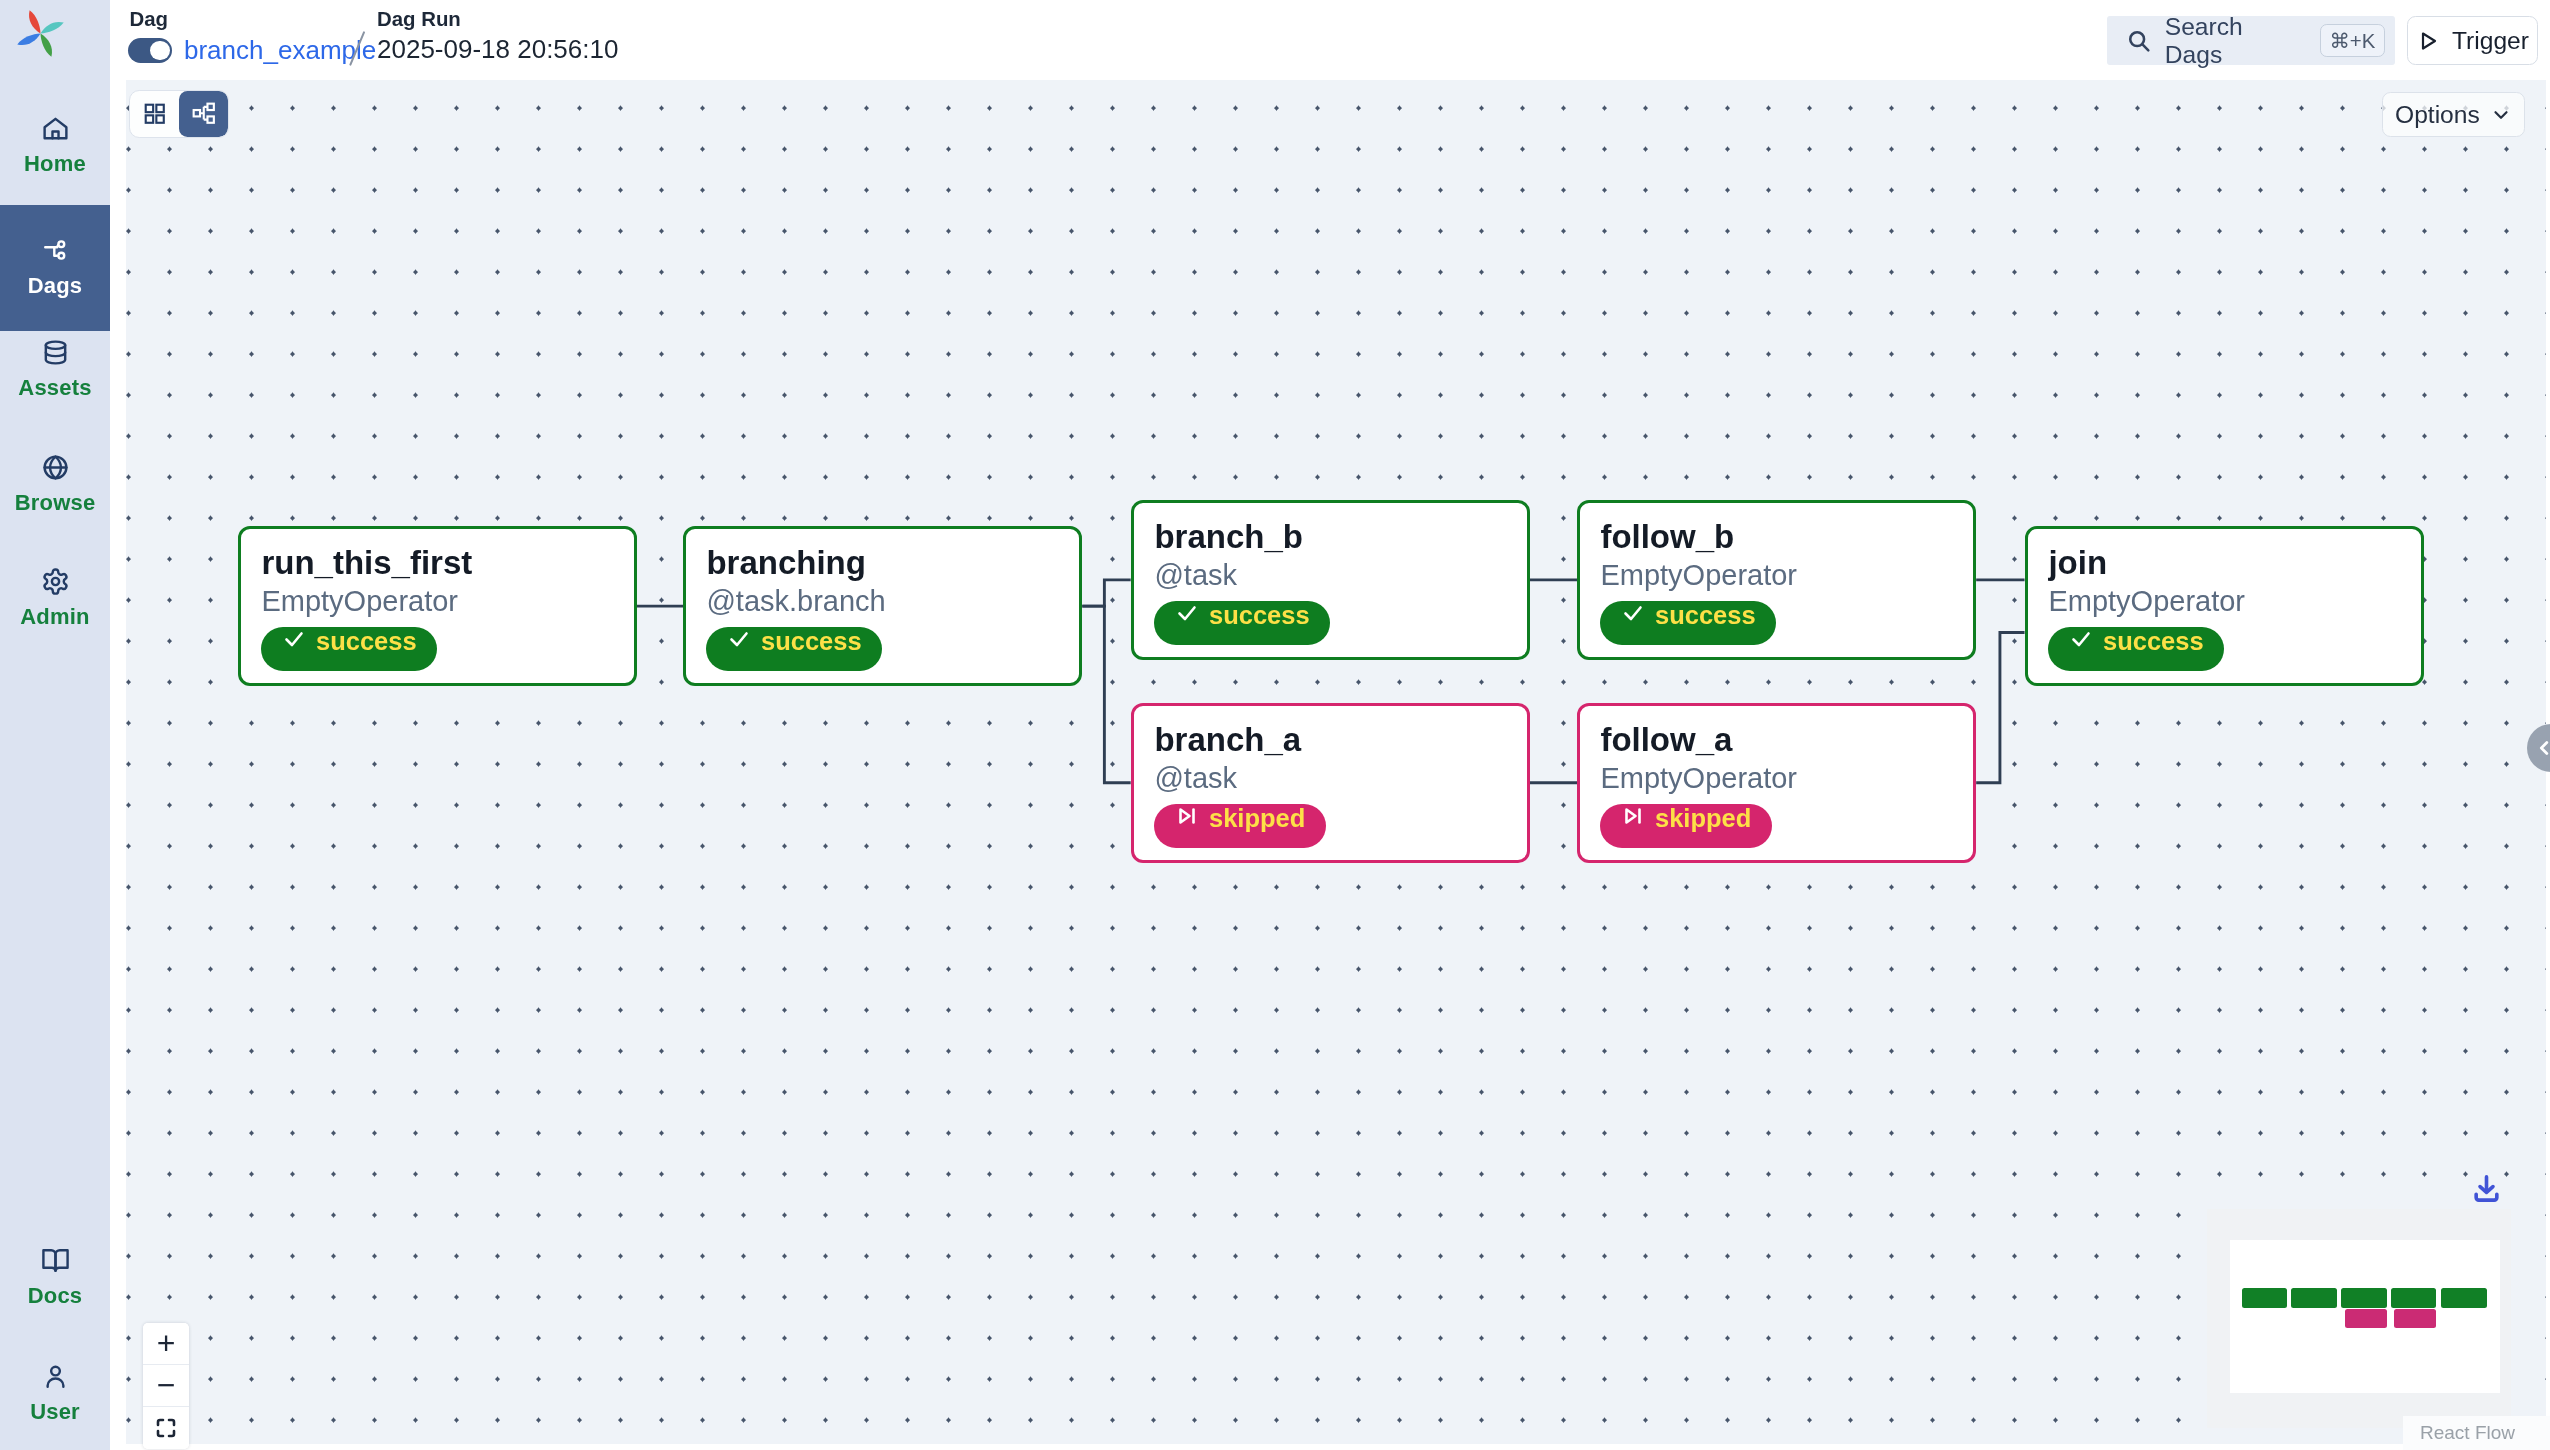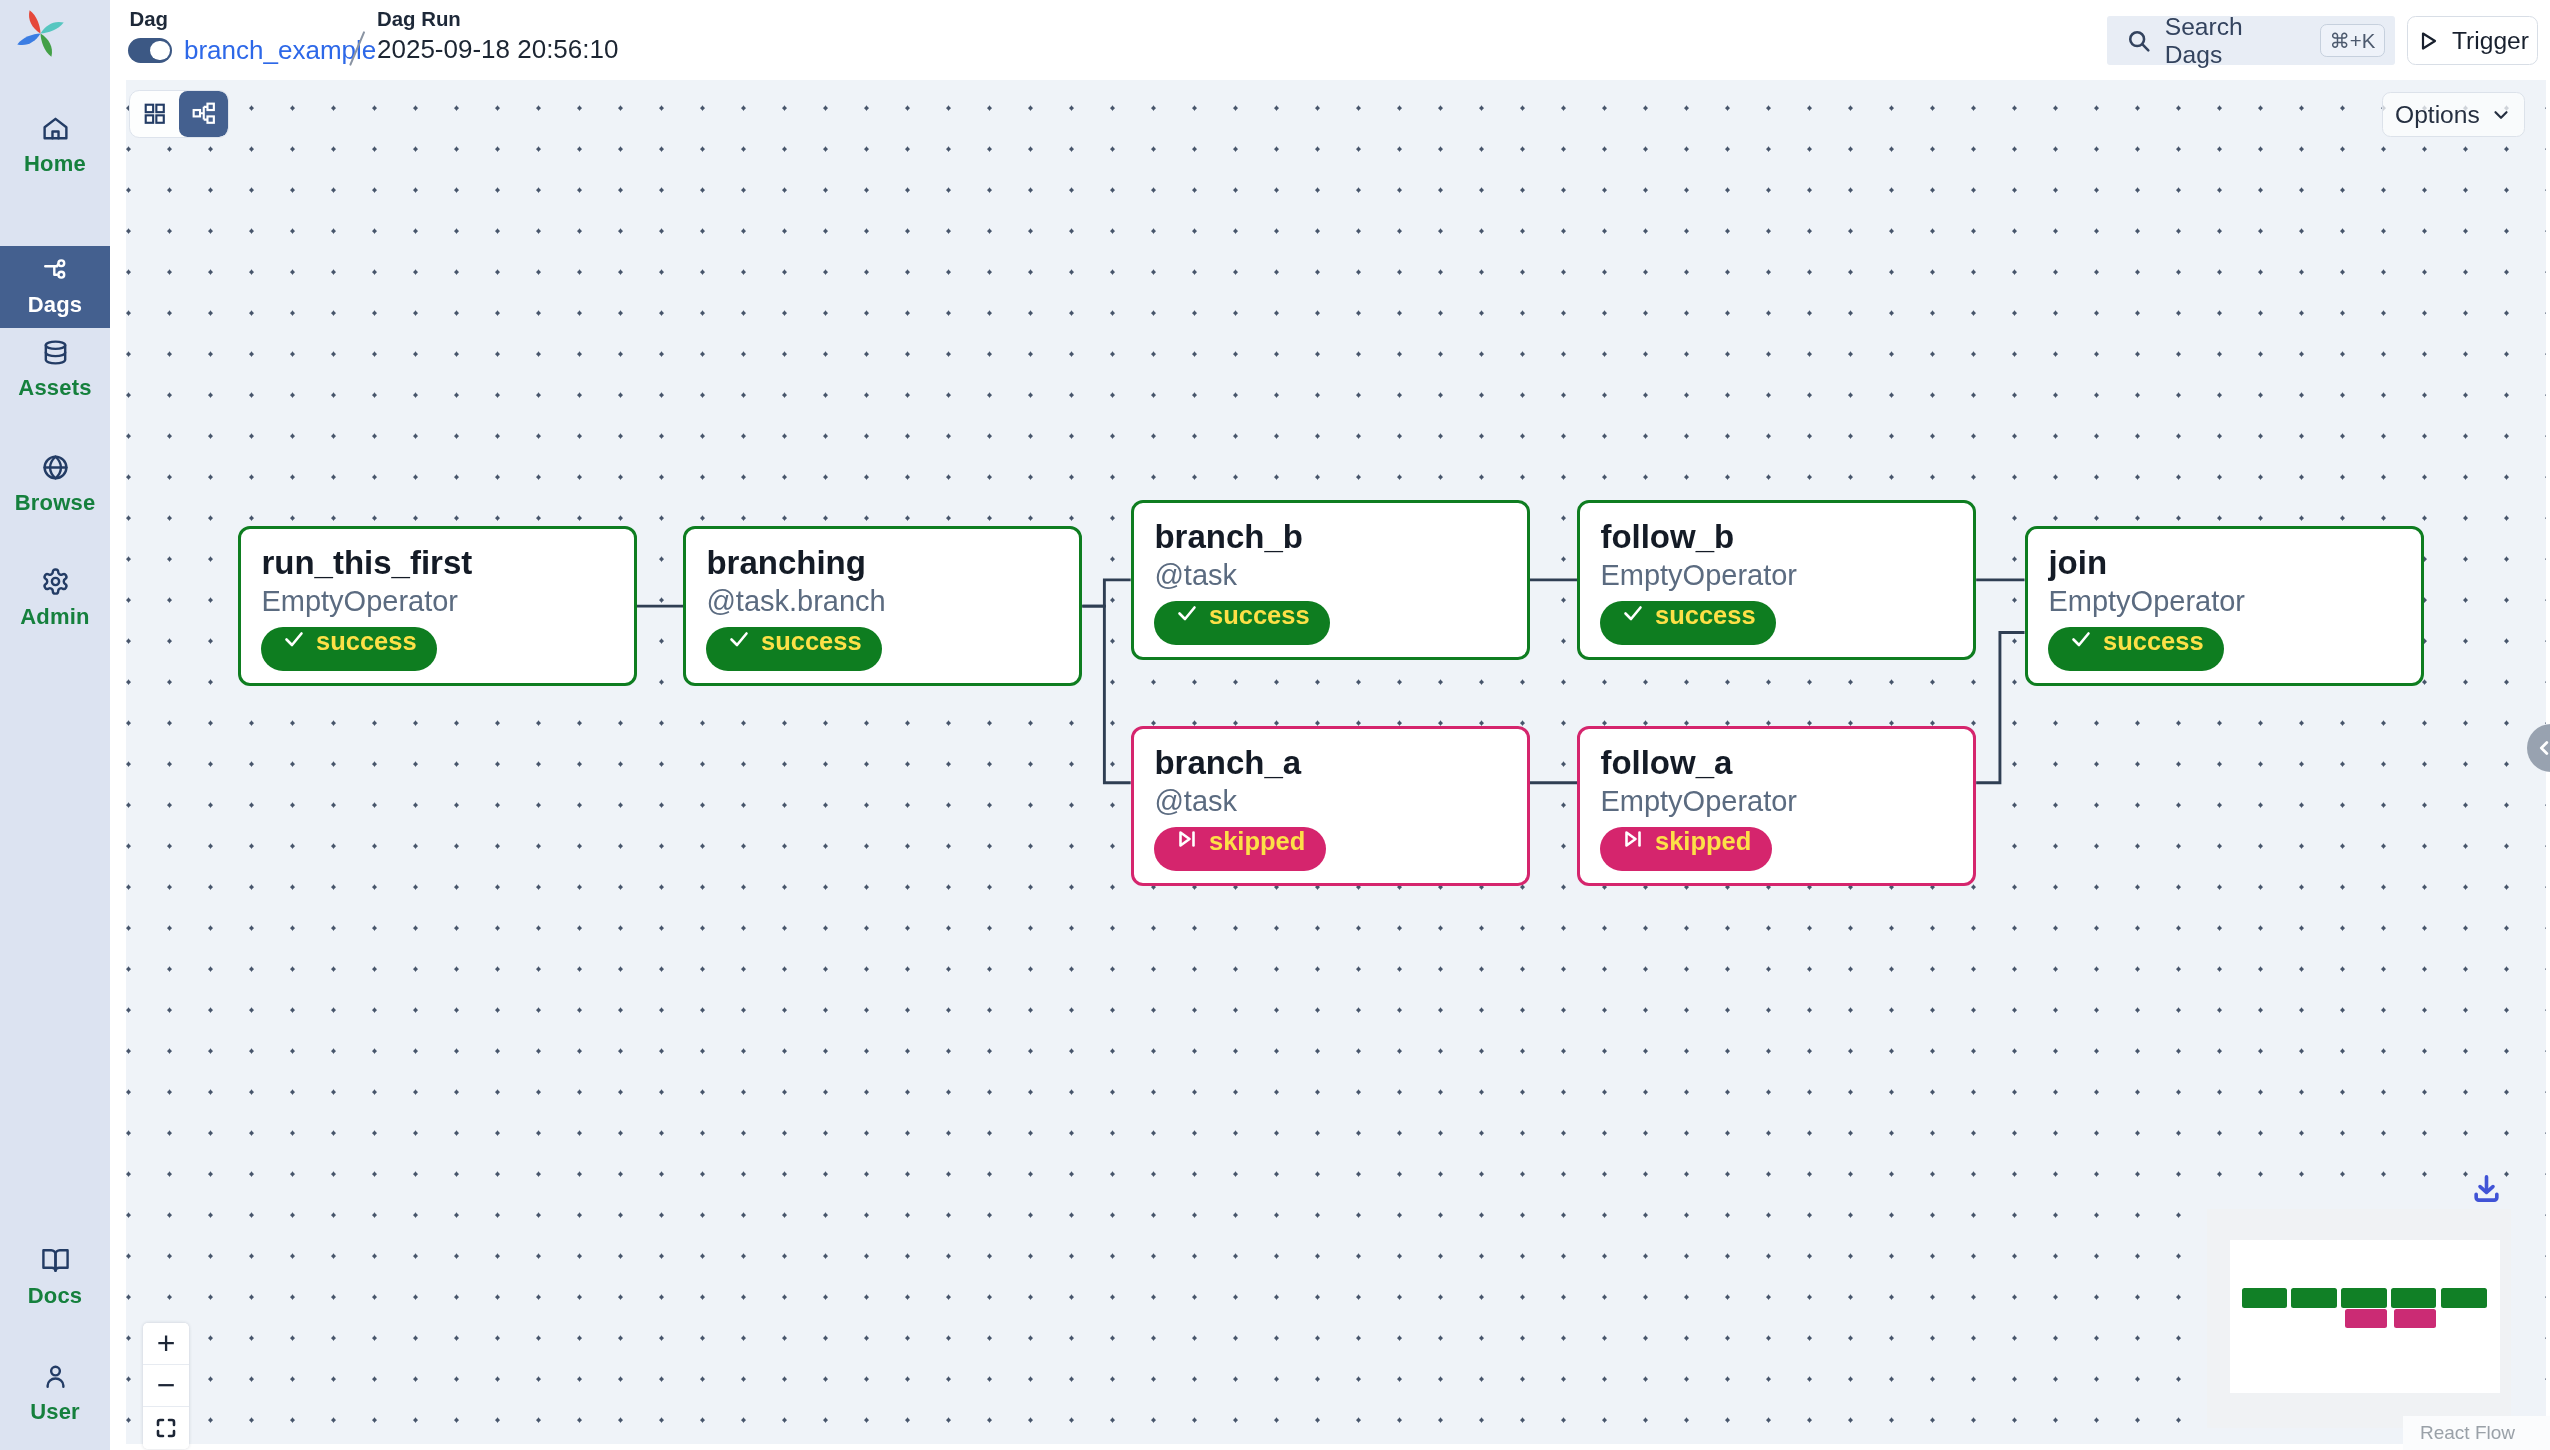--- a/index.html
+++ b/index.html
@@ -7,21 +7,21 @@
 
   
   .sidebar { position:absolute; left:0; top:0; width:110px; height:1450px; background:#dce3f1; z-index:5; }
   .logo { position:absolute; left:13.6px; top:6.8px; width:53px; height:63px; }
   .side-item { position:absolute; left:0; width:110px; display:flex; flex-direction:column; align-items:center; gap:7.6px; color:#15803d; cursor:pointer; }
   .side-item svg { width:29px; height:29px; stroke:#233c65; fill:none; stroke-width:2; stroke-linecap:round; stroke-linejoin:round; }
   .side-item .lbl { font-size:22px; font-weight:600; letter-spacing:0.2px; }
   .side-item.active { background:#44608f; color:#ffffff; justify-content:center; }
   .side-item.active svg { stroke:#ffffff; }
   .it-home   { top:114px; height:68px; }
-  .it-dags   { top:205px; height:82px;margin-top:41px; }
+  .it-dags   { top:205px; height:126px; }
   .it-assets { top:338px; height:70px; }
   .it-browse { top:453px; height:70px; }
   .it-admin  { top:567px; height:70px; }
   .it-docs   { top:1246px; height:70px; }
   .it-user   { top:1362px; height:70px; }
 
   
   .topbar { position:absolute; left:110px; top:0; width:2441px; height:80px; background:#ffffff; z-index:4; }
   .crumb-label { position:absolute; font-size:20.4px; font-weight:700; color:#1d2838; }
   .lab-dag { left:19.5px; top:7.6px; }
@@ -53,21 +53,21 @@
   .vt-graph svg { stroke:#ffffff; }
 
   .options-btn { position:absolute; left:2382px; top:92px; width:143px; height:45px; border:1.7px solid #dce2ea; border-radius:8.5px; background:rgba(252,253,254,.75); display:flex; align-items:center; justify-content:center; gap:10.2px; cursor:pointer; z-index:6; }
   .options-btn span { font-size:24.6px; color:#252f40; font-weight:500; }
   .options-btn svg { width:22px; height:22px; stroke:#252f40; fill:none; stroke-width:2.4; stroke-linecap:round; stroke-linejoin:round; }
 
   
   .edges { position:absolute; left:0; top:0; width:2550px; height:1450px; z-index:2; pointer-events:none; }
   .node { position:absolute; width:399px; height:160px; background:#ffffff; border-radius:12px; padding:13.6px 20.4px; z-index:3; cursor:pointer; }
   .node.success { border:3.4px solid #0e7d20; }
-  .node.skipped { border:3.4px solid #d5256d;margin-top:23px; }
+  .node.skipped { border:3.4px solid #d5256d; }
   .node .title { font-size:33px; font-weight:700; color:#141b26; line-height:1.2; }
   .node .subtitle { font-size:29px; color:#5b6b80; margin-top:1.7px; line-height:1.2; }
   .badge { display:inline-flex; align-items:flex-start; gap:10.2px; margin-top:8.5px; height:44px; padding:0 20.4px; border-radius:22px; color:#fde047; font-size:25.5px; font-weight:600; }
   .badge svg { width:24px; height:24px; stroke:#ffffff; fill:none; stroke-width:2.6; stroke-linecap:round; stroke-linejoin:round; }
   .badge.success { background:#0e7d20; }
   .badge.skipped { background:#d5256d; }
   .n0 { left:238px;  top:526px; }
   .n1 { left:683px;  top:526px; }
   .n2 { left:1131px; top:500px; }
   .n3 { left:1577px; top:500px; }

